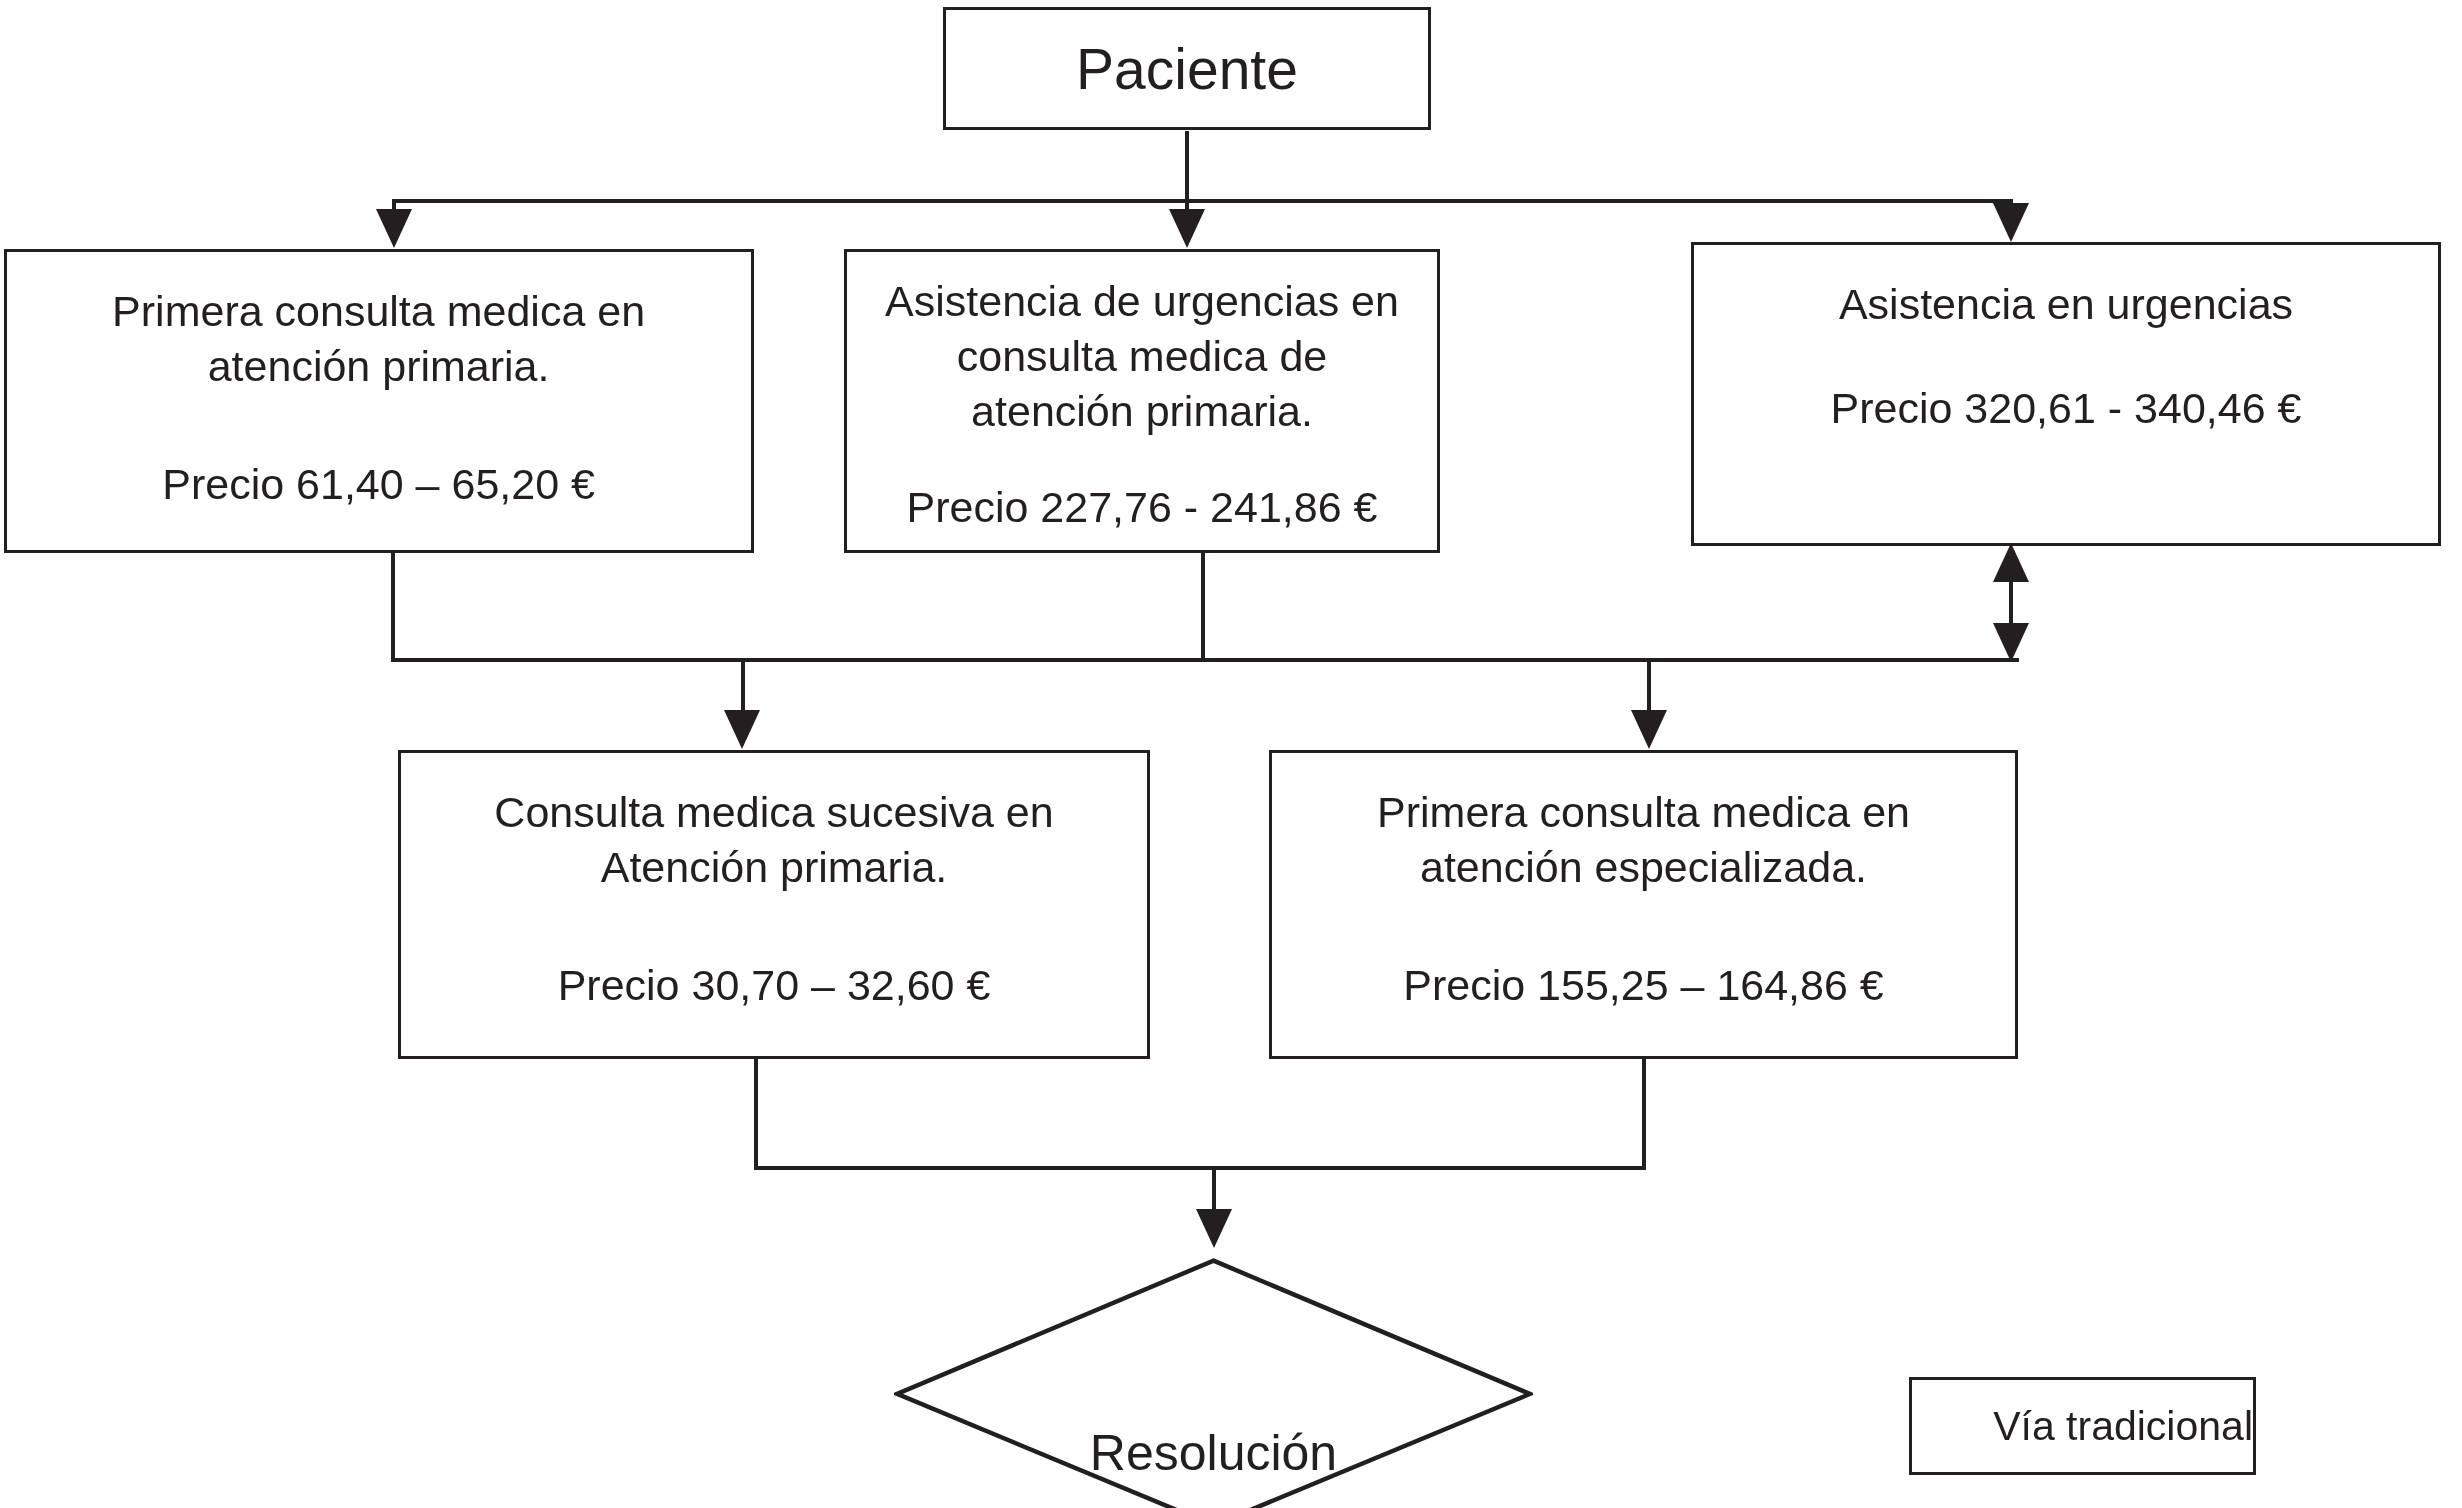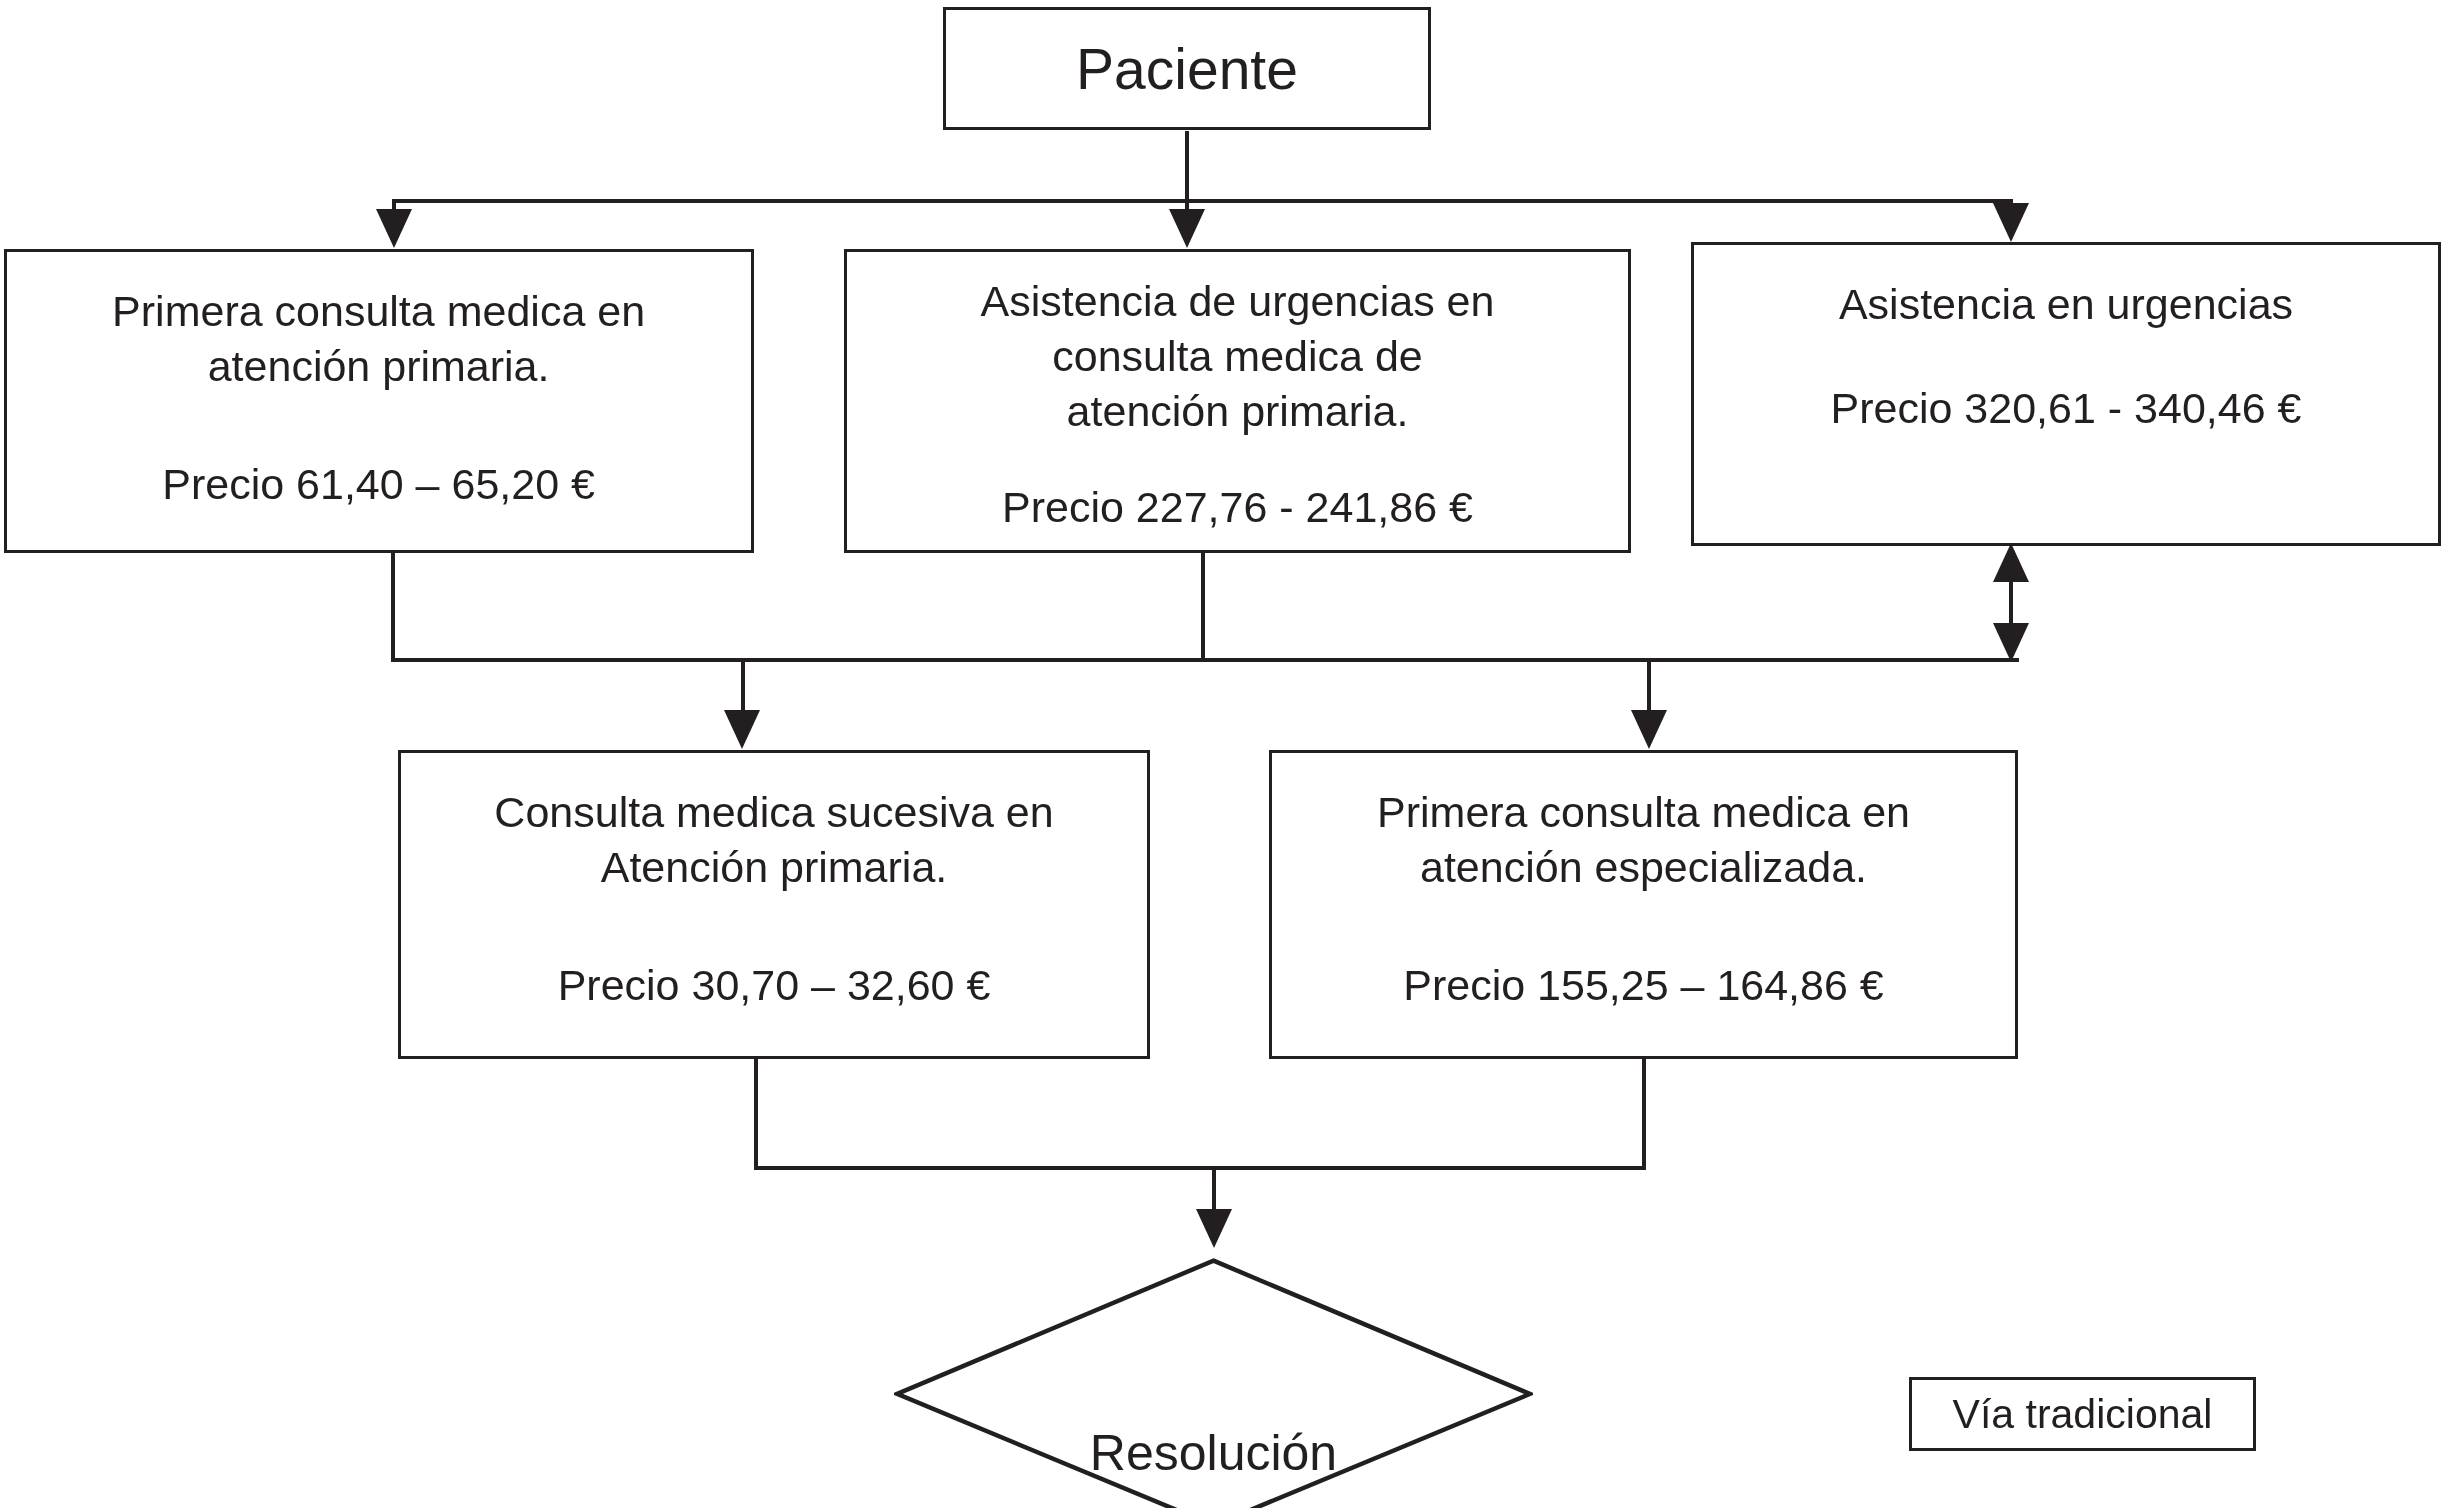--- a/index.html
+++ b/index.html
@@ -53,22 +53,23 @@
     border-bottom: 39px solid var(--ink);
   }
   .diamond-svg { position: absolute; left: 894px; top: 1258px; }
   .diamond-label {
     position: absolute;
     left: 945px; top: 1425px; width: 537px;
     text-align: center;
     font-size: 50px; line-height: 57px;
   }
   .via-box {
-    left: 1909px; top: 1377px; width: 347px; height: 74px;
+    left: 1909px; top: 1377px; width: 347px; height: 98px;
     font-size: 41px;
+    justify-content: flex-end;
   }
 </style>
 </head>
 <body>
 
 <div class="canvas">
 
   <div class="box center-flex" style="left:943px; top:7.2px; width:488px; height:123px;">
     <div class="node-label">Paciente</div>
   </div>
@@ -85,21 +86,21 @@
   <div class="ah-down" style="left:1993px; top:203px;"></div>
 
   <div class="box pad-2line" style="left:3.6px; top:249px; width:750px; height:304px;">
     <div class="title">
       <div class="tline">Primera consulta medica en</div>
       <div class="tline">atención primaria.</div>
     </div>
     <div class="price gap-2line">Precio 61,40 – 65,20 €</div>
   </div>
 
-  <div class="box pad-3line" style="left:844px; top:249px; width:787px; height:304px;">
+  <div class="box pad-3line" style="left:844px; top:249px; width:596px; height:304px;">
     <div class="title">
       <div class="tline">Asistencia de urgencias en</div>
       <div class="tline">consulta medica de</div>
       <div class="tline">atención primaria.</div>
     </div>
     <div class="price gap-3line">Precio 227,76 - 241,86 €</div>
   </div>
 
   <div class="box pad-2line" style="left:1691px; top:242px; width:750px; height:304px;">
     <div class="title">

